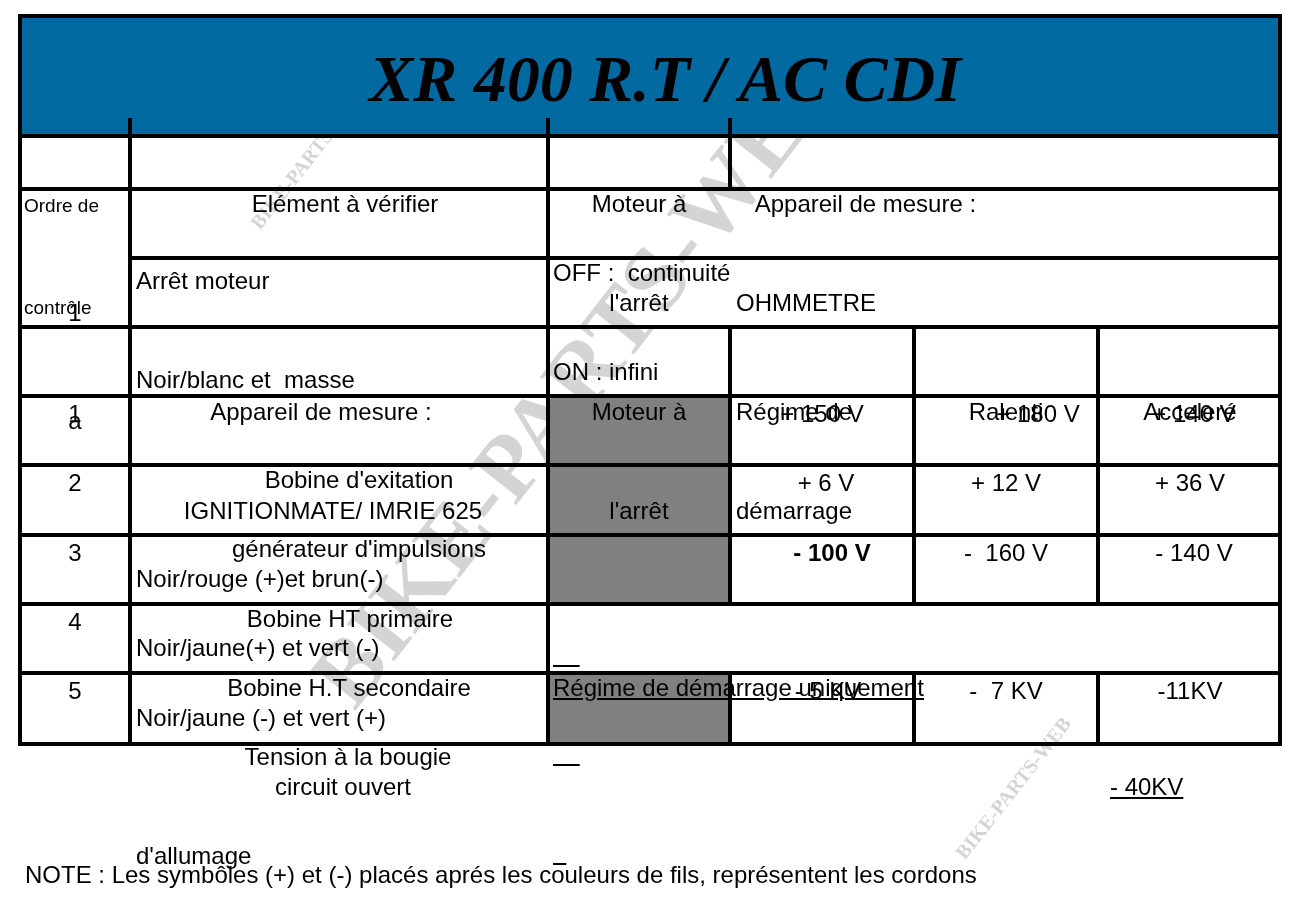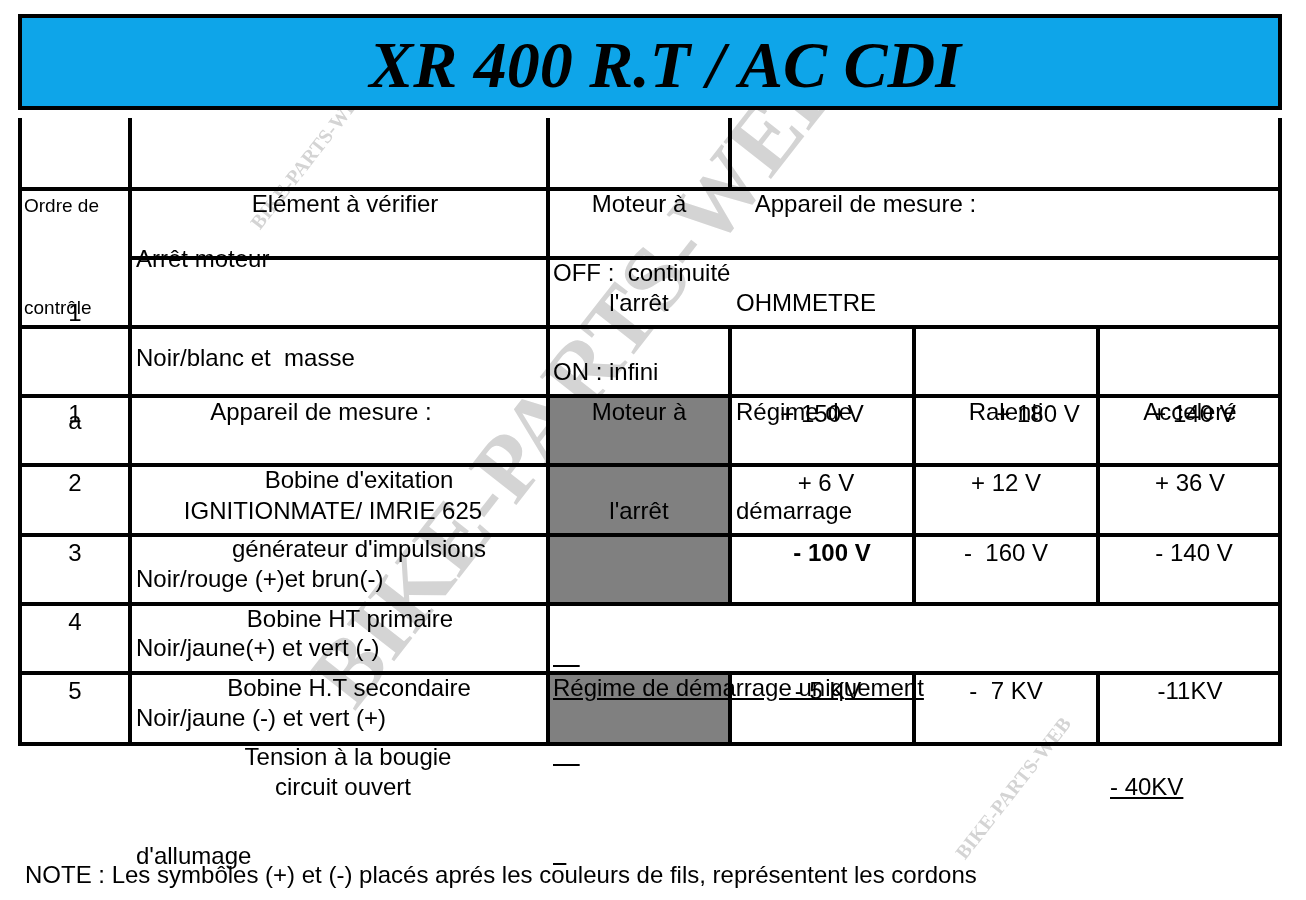--- a/index.html
+++ b/index.html
@@ -1,20 +1,20 @@
 <!DOCTYPE html>
 <html><head>
 <meta charset="utf-8">
 <style>
   html, body { margin:0; padding:0; background:#ffffff; }
   body { width:1306px; height:900px; position:relative; overflow:hidden;
          font-family:"Liberation Sans", sans-serif; color:#000; }
   .page { position:absolute; left:0; top:0; width:1306px; height:900px; }
   .abs { position:absolute; box-sizing:border-box; }
-  .title-band { left:18px; top:14px; width:1264px; height:96px; background:#0ea5e9;
+  .title-band { left:18px; top:14px; width:1264px; height:124px; background:#0369a1;
     border:4px solid #000; display:flex; align-items:center; justify-content:center; }
   .title-band span { font-family:"Liberation Serif", serif; font-style:italic; font-weight:bold;
     font-size:66px; letter-spacing:0px; padding-left:30px; margin-top:6px; }
   .hline { background:#000; height:4px; }
   .vline { background:#000; width:4px; }
   .cell { font-size:24px; line-height:33px; white-space:pre; }
   .small { font-size:19px; line-height:34px; }
   .center { text-align:center; }
   .gray { background:#808080; }
   .bold { font-weight:bold; }
@@ -82,21 +82,21 @@
   </div>
   <div class="abs cell" style="left:736px; top:121px;">
     <div>   Appareil de mesure :</div>
     <div>OHMMETRE</div>
   </div>
 
   <div class="abs cell center" style="left:22px; top:223px; width:106px; line-height:36px;">
     <div>1</div>
     <div>a</div>
   </div>
-  <div class="abs cell" style="left:136px; top:176px;">
+  <div class="abs cell" style="left:136px; top:198px;">
     <div>Arrêt moteur</div>
     <div>Noir/blanc et  masse</div>
   </div>
   <div class="abs cell" style="left:553px; top:190px;">
     <div>OFF :  continuité</div>
     <div>ON : infini</div>
   </div>
 
   <div class="abs cell center" style="left:132px; top:329px; width:378px;">
     <div>Appareil de mesure :</div>

